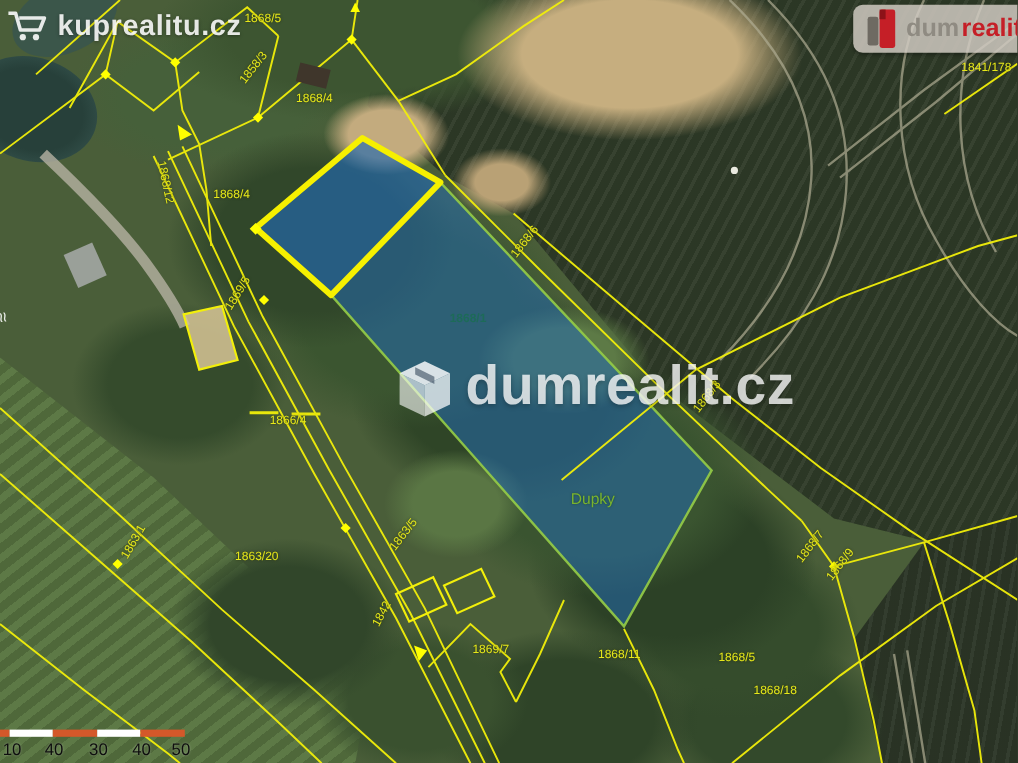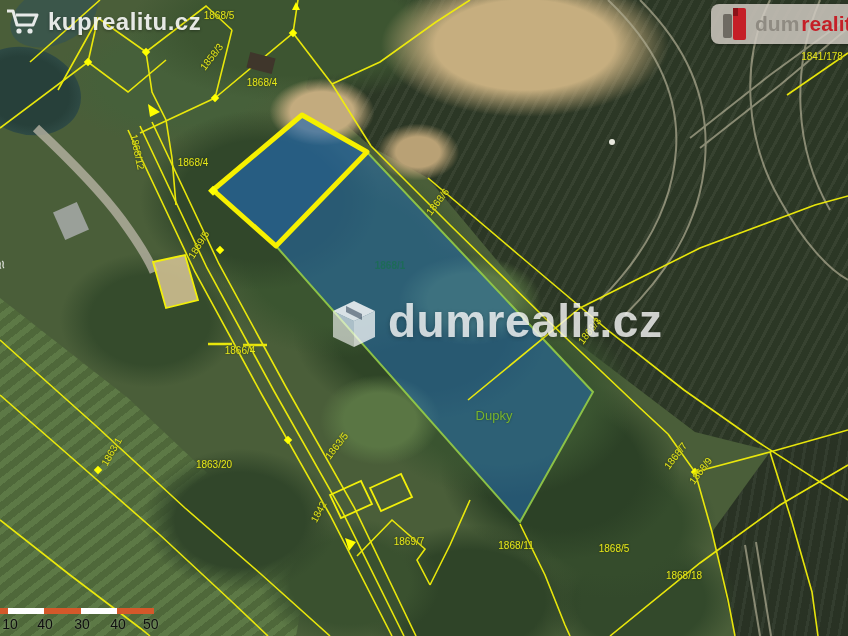--- a/index.html
+++ b/index.html
@@ -172,21 +172,21 @@
   <div class="plbl" style="left:590px;top:331px;transform:translate(-50%,-50%) rotate(-52deg)">1868/3</div>
   <div class="plbl" style="left:240px;top:351px">1866/4</div>
   <div class="plbl place" style="left:494px;top:416px">Dupky</div>
   <div class="plbl" style="left:112px;top:452px;transform:translate(-50%,-50%) rotate(-60deg)">1863/1</div>
   <div class="plbl" style="left:214px;top:465px">1863/20</div>
   <div class="plbl" style="left:337px;top:446px;transform:translate(-50%,-50%) rotate(-52deg)">1863/5</div>
   <div class="plbl" style="left:319px;top:512px;transform:translate(-50%,-50%) rotate(-62deg)">1842</div>
   <div class="plbl" style="left:409px;top:542px">1869/7</div>
   <div class="plbl" style="left:516px;top:546px">1868/11</div>
   <div class="plbl" style="left:614px;top:549px">1868/5</div>
-  <div class="plbl" style="left:684px;top:576px">1868/18</div>
+  <div class="plbl" style="left:646px;top:576px">1868/18</div>
   <div class="plbl" style="left:676px;top:456px;transform:translate(-50%,-50%) rotate(-52deg)">1868/7</div>
   <div class="plbl" style="left:701px;top:471px;transform:translate(-50%,-50%) rotate(-52deg)">1868/9</div>
 
   <div class="squig">≈</div>
 
   <div class="wm-tl">
     <svg width="34" height="28" viewBox="0 0 34 28">
       <path d="M1,3 h6 l4,14 h16 l4,-10 h-21" fill="none" stroke="rgba(255,255,255,.88)" stroke-width="3" stroke-linejoin="round"></path>
       <circle cx="13" cy="23" r="2.6" fill="rgba(255,255,255,.88)"></circle>
       <circle cx="24" cy="23" r="2.6" fill="rgba(255,255,255,.88)"></circle>

